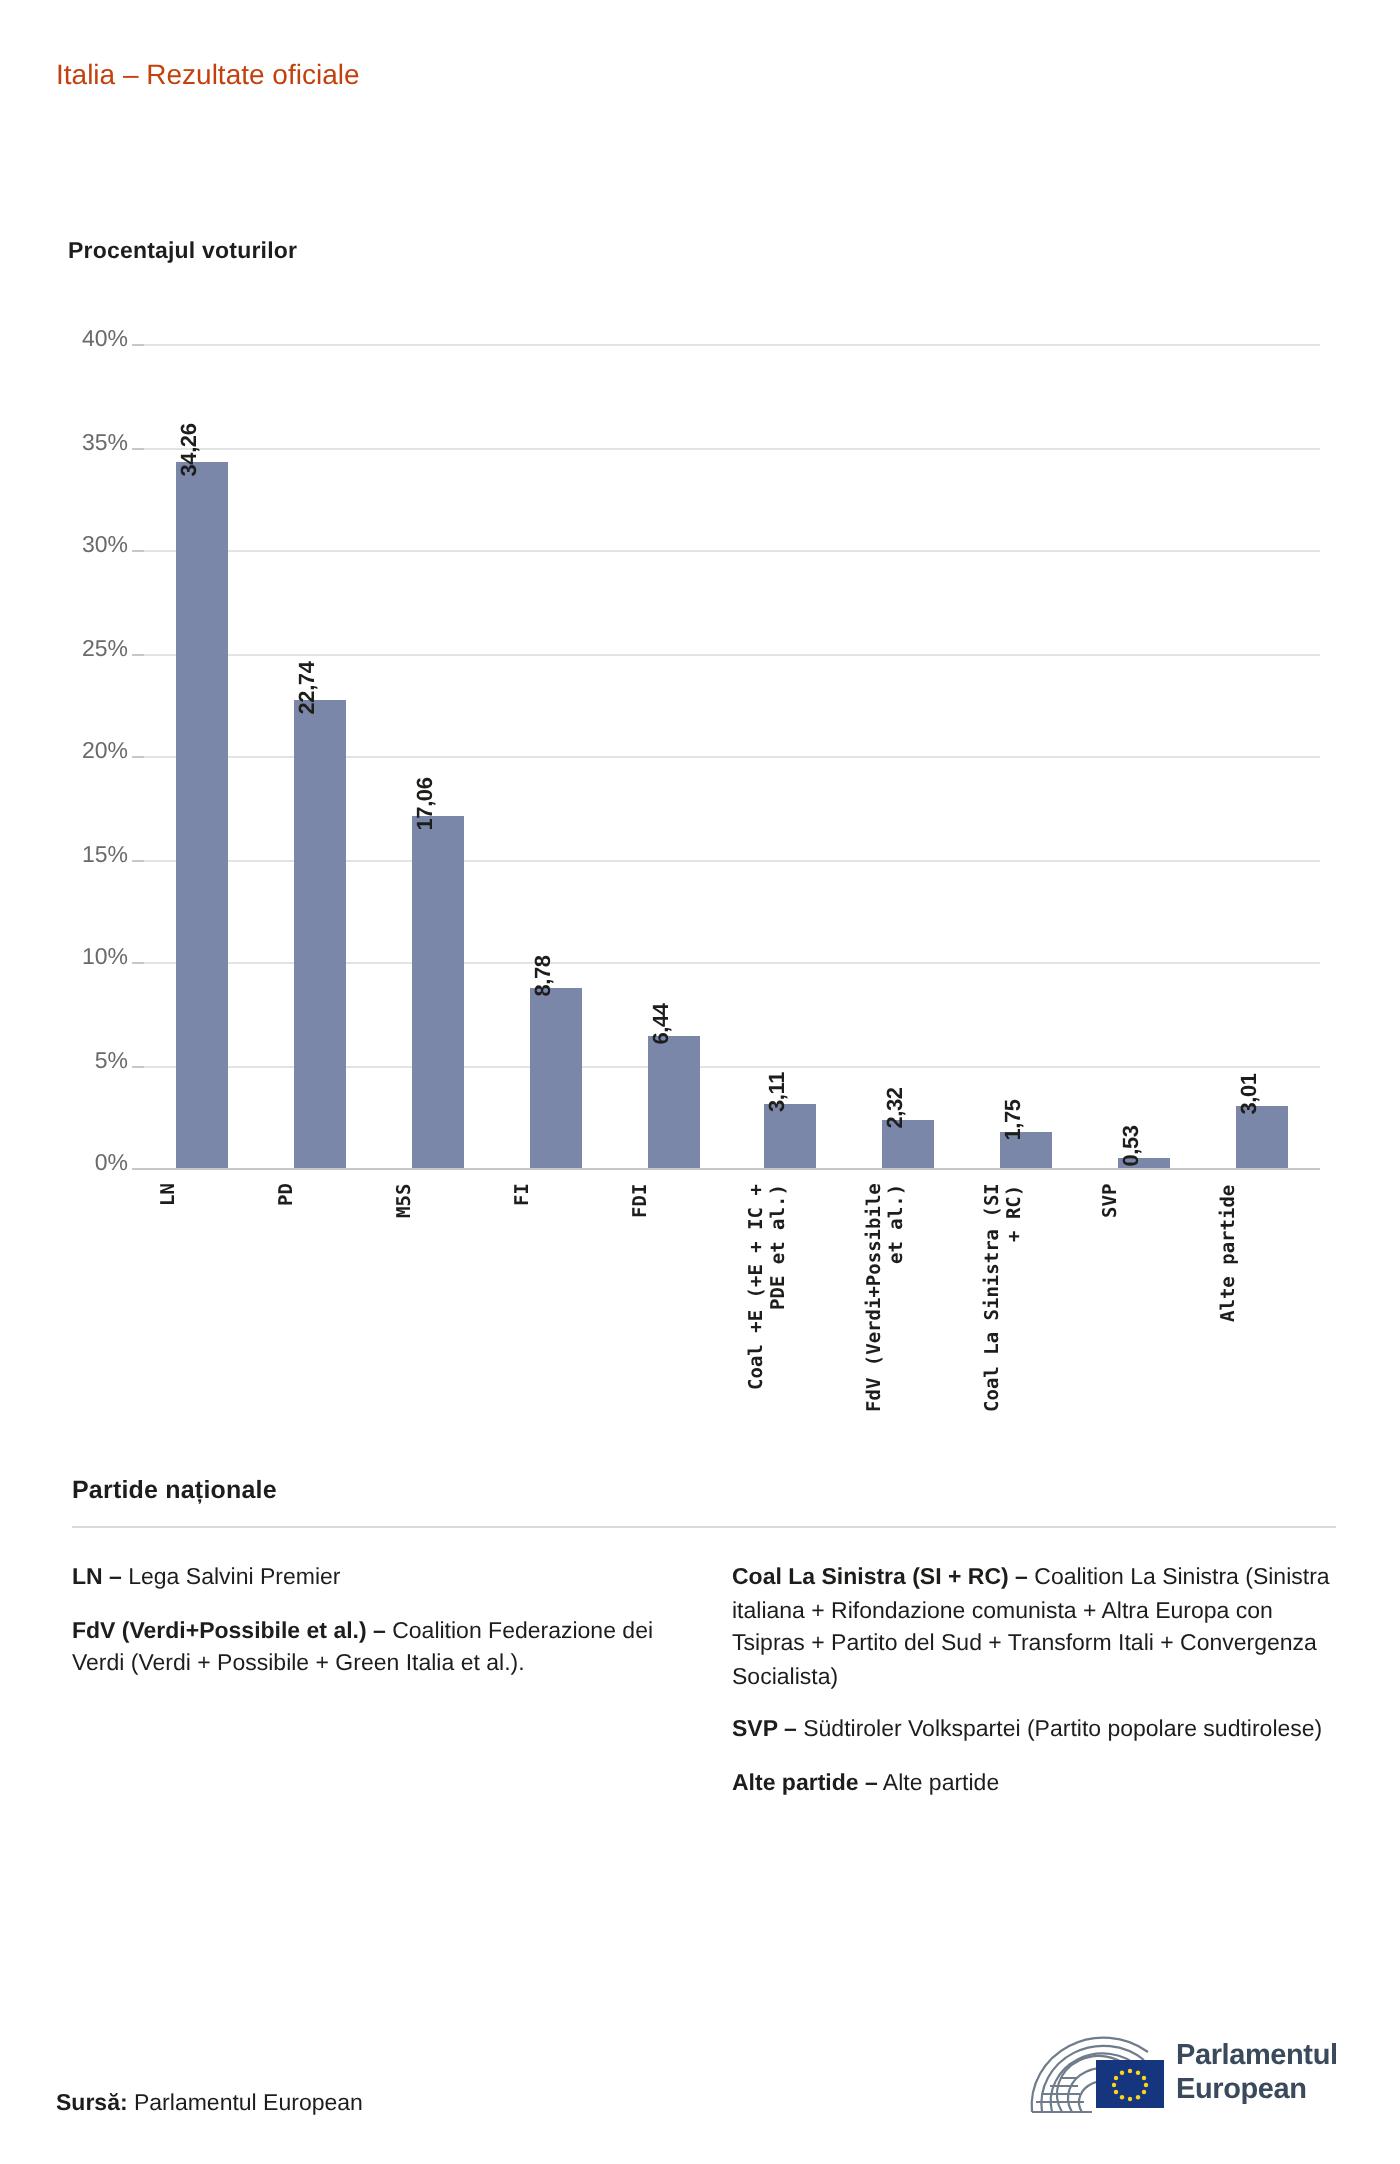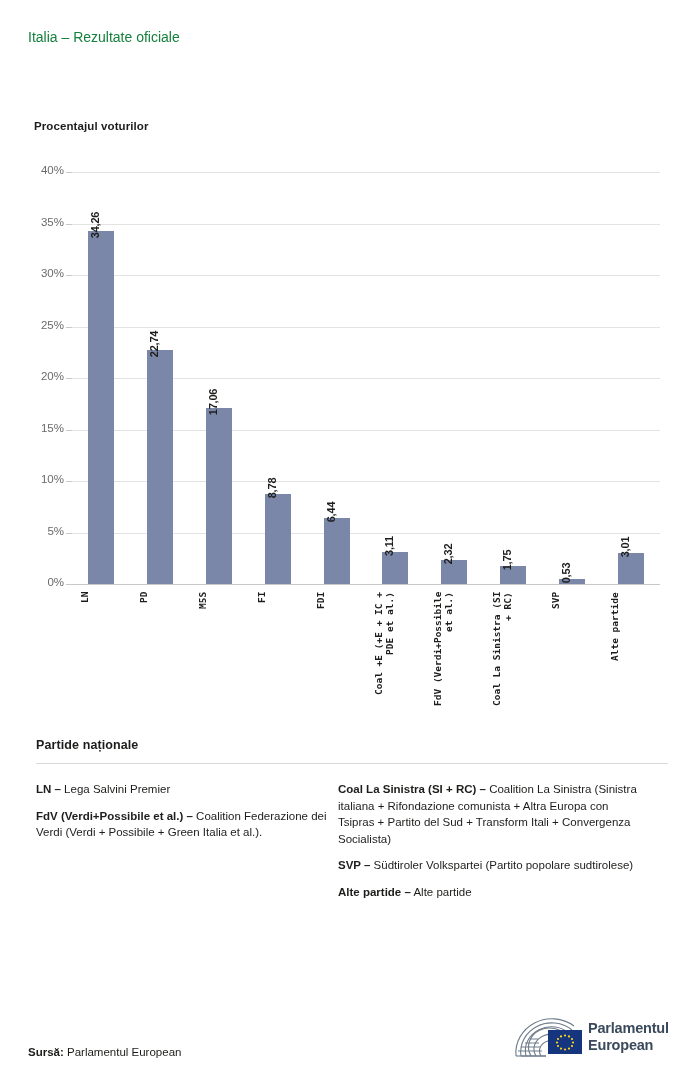--- a/index.html
+++ b/index.html
@@ -22,21 +22,21 @@
     font-size: 15.5px;
     font-weight: bold;
     letter-spacing: -0.2px;
     color: #1d1d1b;
     margin: 0;
     line-height: 20px;
   }
   #chart-subtitle {
     font-size: 14px;
     font-weight: normal;
-    color: #15803d;
+    color: #c2410c;
     margin: 0;
     padding-top: 10px;
     line-height: 19px;
   }
 
   
   #yaxis-title {
     position: absolute;
     left: 34px;
     top: 120px;
@@ -116,20 +116,21 @@
     letter-spacing: 0.1px;
   }
   #legend-divider {
     margin-top: 11px;
     height: 1px;
     background: #d9d9d9;
     width: 632px;
   }
   #legend-cols {
     display: flex;
+    gap: 28px;
     padding-top: 17px;
   }
   .legend-col { width: 302px; }
   .legend-item {
     font-size: 11.5px;
     line-height: 16.5px;
     color: #1d1d1b;
     margin-bottom: 10px;
   }
   .legend-item b { font-weight: bold; }

